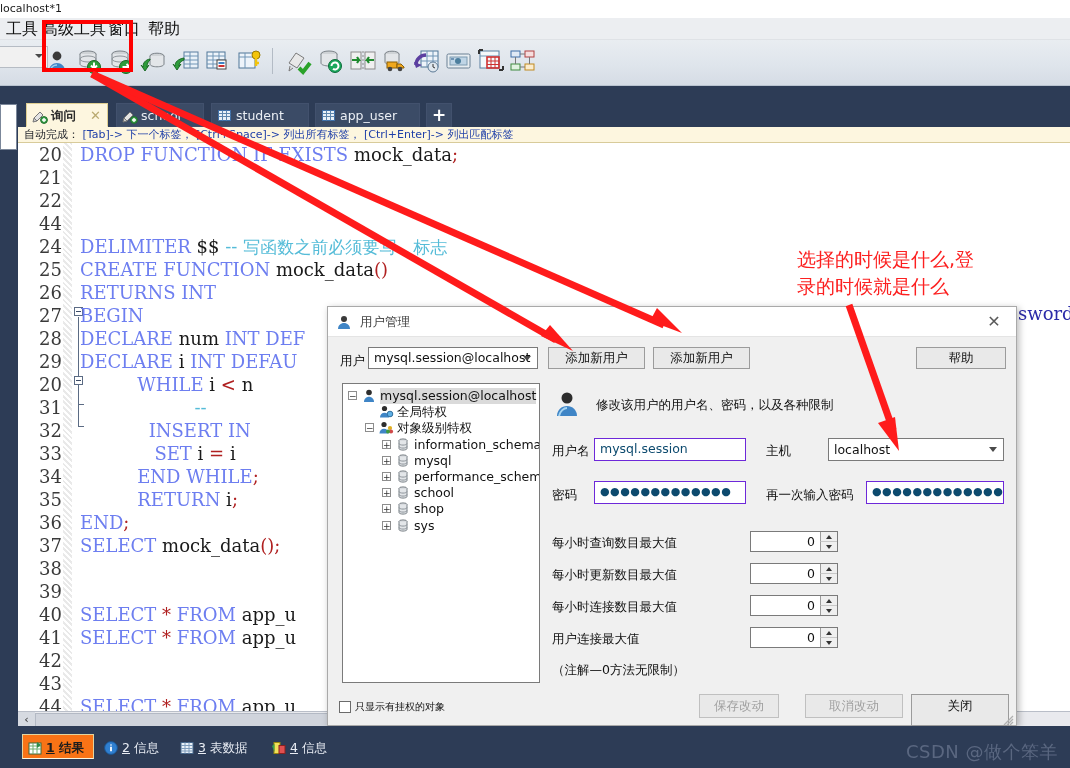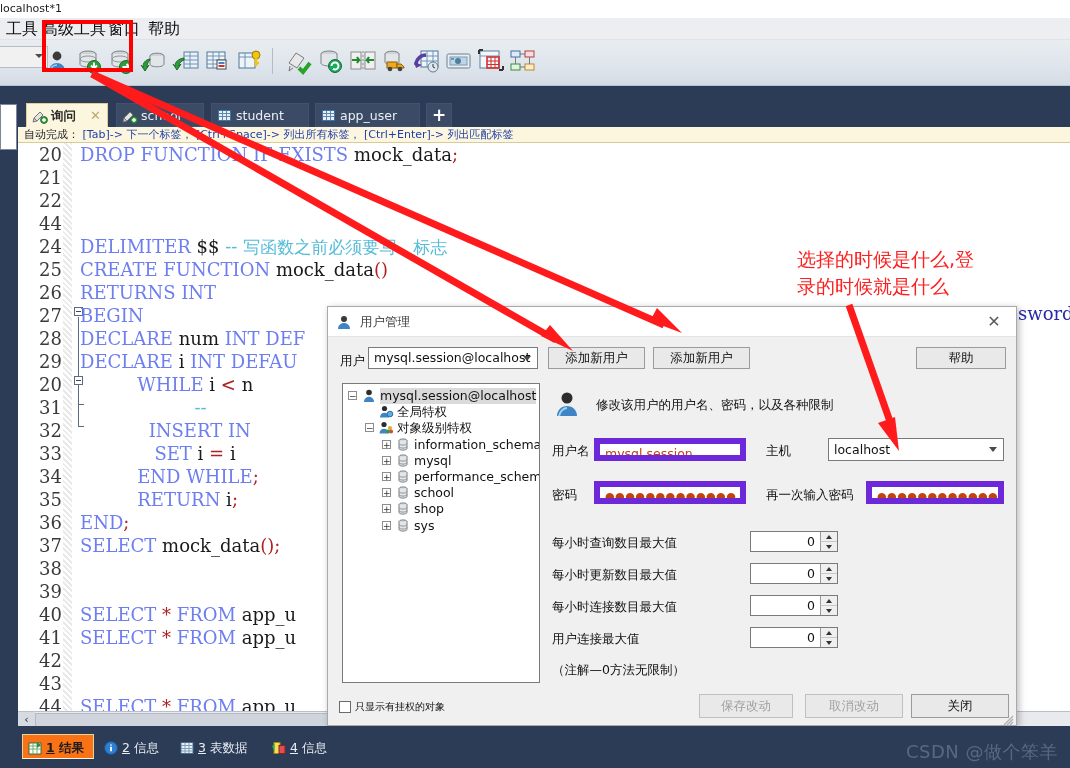--- a/index.html
+++ b/index.html
@@ -186,22 +186,22 @@
     font-size: 12.5px; color: #444;
   }
   .dlg-title .closebtn {
     position: absolute; right: 0; top: 0; width: 44px; height: 30px;
     color: #5a5a5a; font-size: 16px; text-align: center; line-height: 30px;
   }
   .lbl {
     position: absolute; font-size: 12.5px; color: #111; line-height: 16px; white-space: nowrap;
   }
   .txtbox {
-    position: absolute; background: #fff; border: 6px solid #6d28d9;
-    font-size: 12.5px; color: #c2410c; line-height: 20px; padding-left: 5px;
+    position: absolute; background: #fff; border: 1px solid #6d28d9;
+    font-size: 12.5px; color: #0c4a6e; line-height: 20px; padding-left: 5px;
     white-space: nowrap; overflow: hidden;
   }
   .combo {
     position: absolute; background: #fff; border: 1px solid #7a7a7a;
     font-size: 12.5px; color: #111; line-height: 20px; padding-left: 5px; white-space: nowrap;
   }
   .combo .cv { position: absolute; right: 6px; top: 8px; }
   .combo .cv:after {
     content:""; position: absolute; right: 0; top: 0;
     width: 0; height: 0; border-left: 4.5px solid transparent;
@@ -726,23 +726,23 @@
         </div>
       </div>
 
     <div class="lbl" style="left:224px; top:355px;">（注解—0方法无限制）</div>
 
     <div class="chk" style="left:11px; top:393px; padding-left:16px;">
       <span class="box"></span>
       <span>只显示有挂权的对象</span>
     </div>
 
-    <div class="btn disabled" style="left:371px; top:387px; width:94px; height:24px; line-height:22px;">保存改动</div>
+    <div class="btn disabled" style="left:371px; top:387px; width:80px; height:24px; line-height:22px;">保存改动</div>
     <div class="btn disabled" style="left:477px; top:387px; width:98px; height:24px; line-height:22px;">取消改动</div>
-    <div class="btn" style="left:583px; top:387px; width:98px; height:24px; line-height:22px;">关闭</div>
+    <div class="btn" style="left:583px; top:387px; width:98px; height:32px; line-height:22px;">关闭</div>
 
     <span class="resize-grip">
       <svg width="12" height="12" viewBox="0 0 12 12">
         <path d="M11 5L5 11M11 8L8 11M11 2L2 11" stroke="#b0b0b0" stroke-width="1.3"></path>
       </svg>
     </span>
   </div>
 
   <div class="bottombar">
     <div class="rtab active" style="left:22px; width:72px;">

